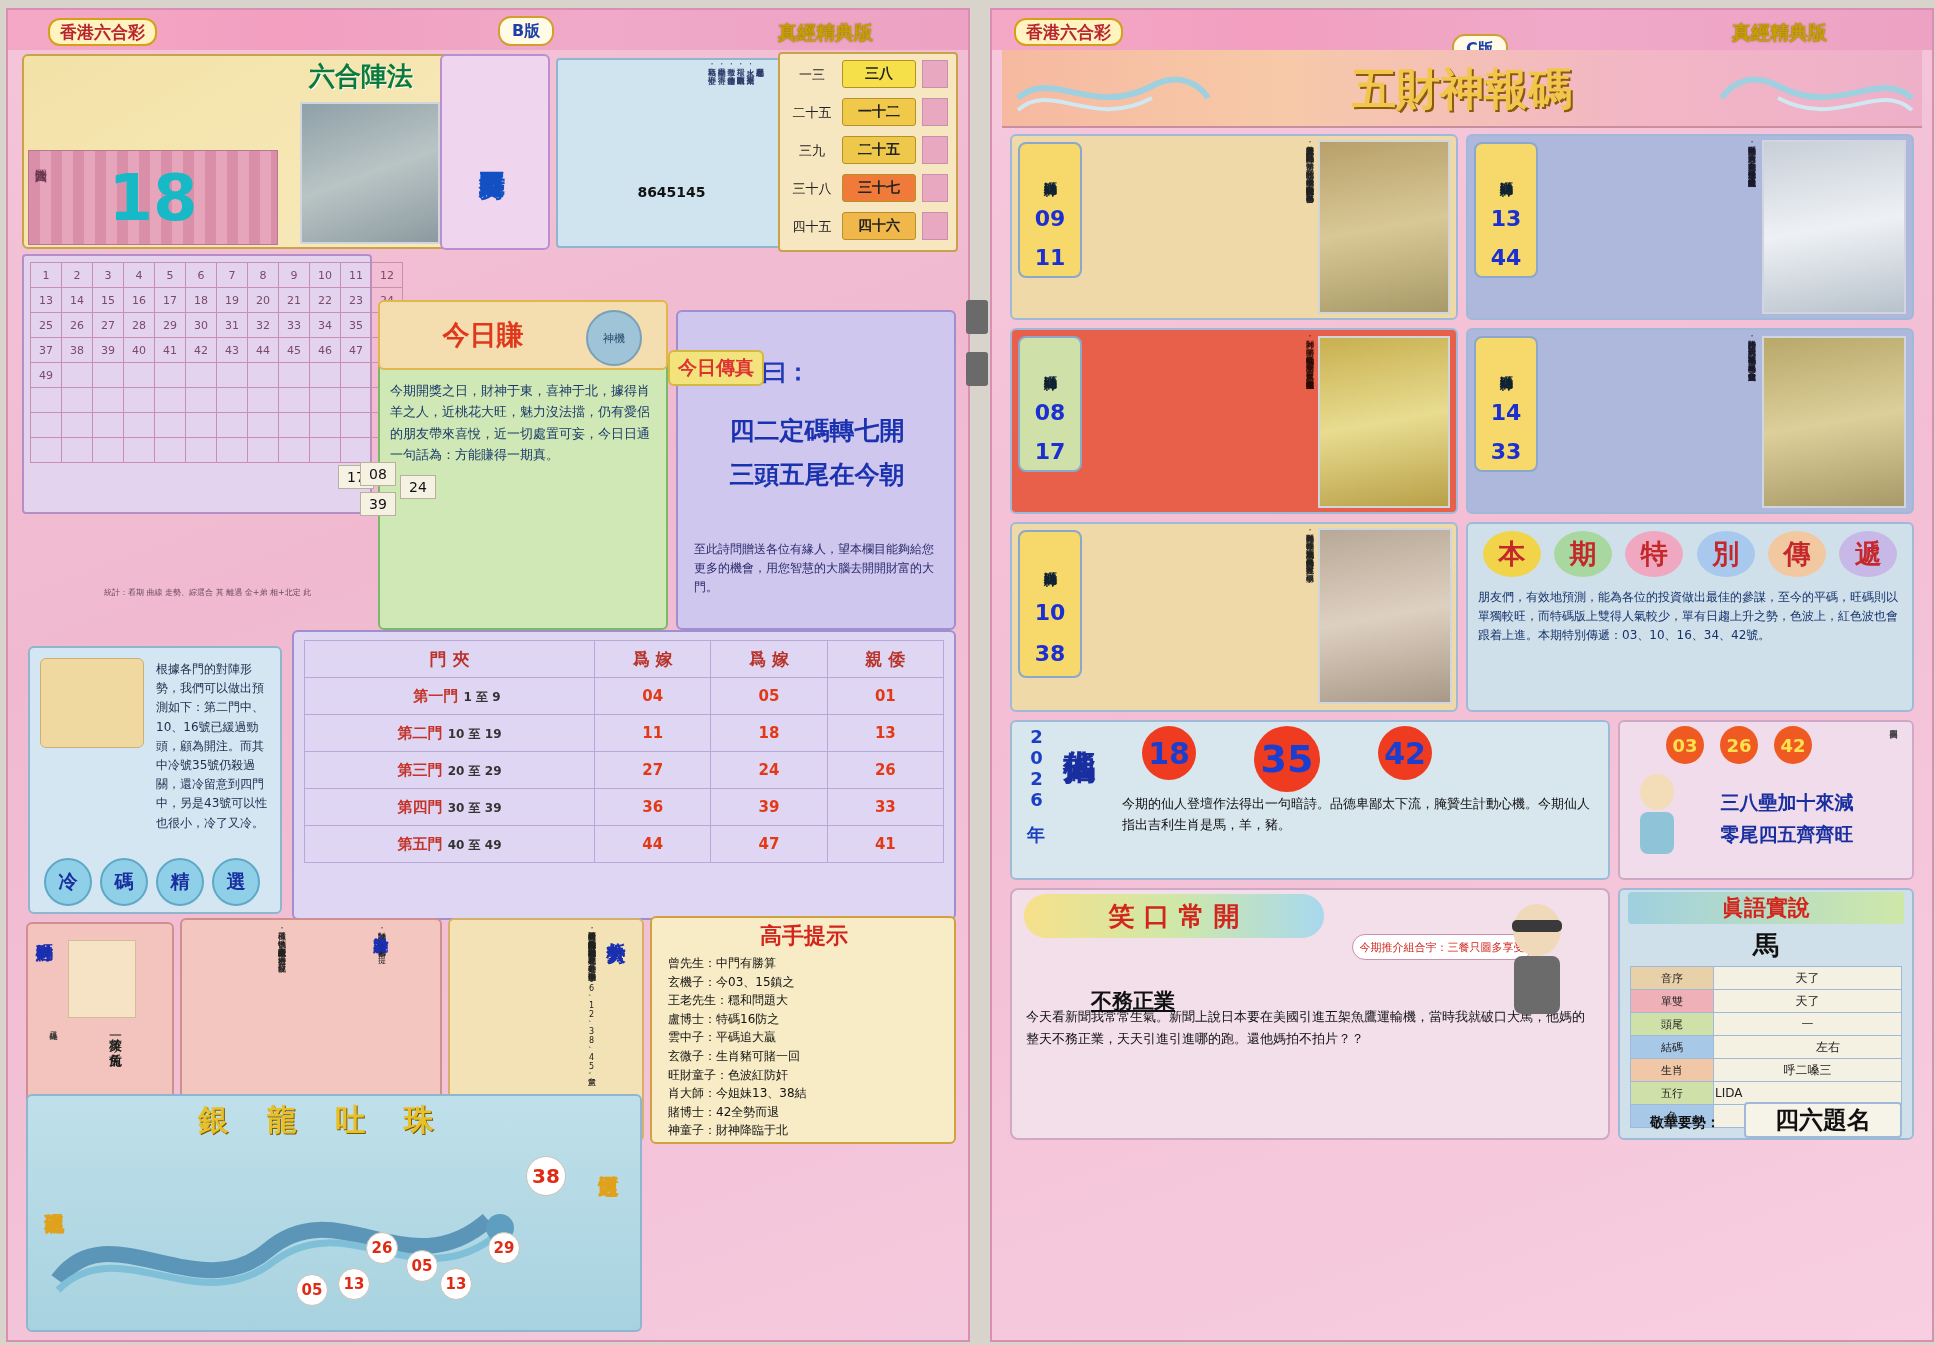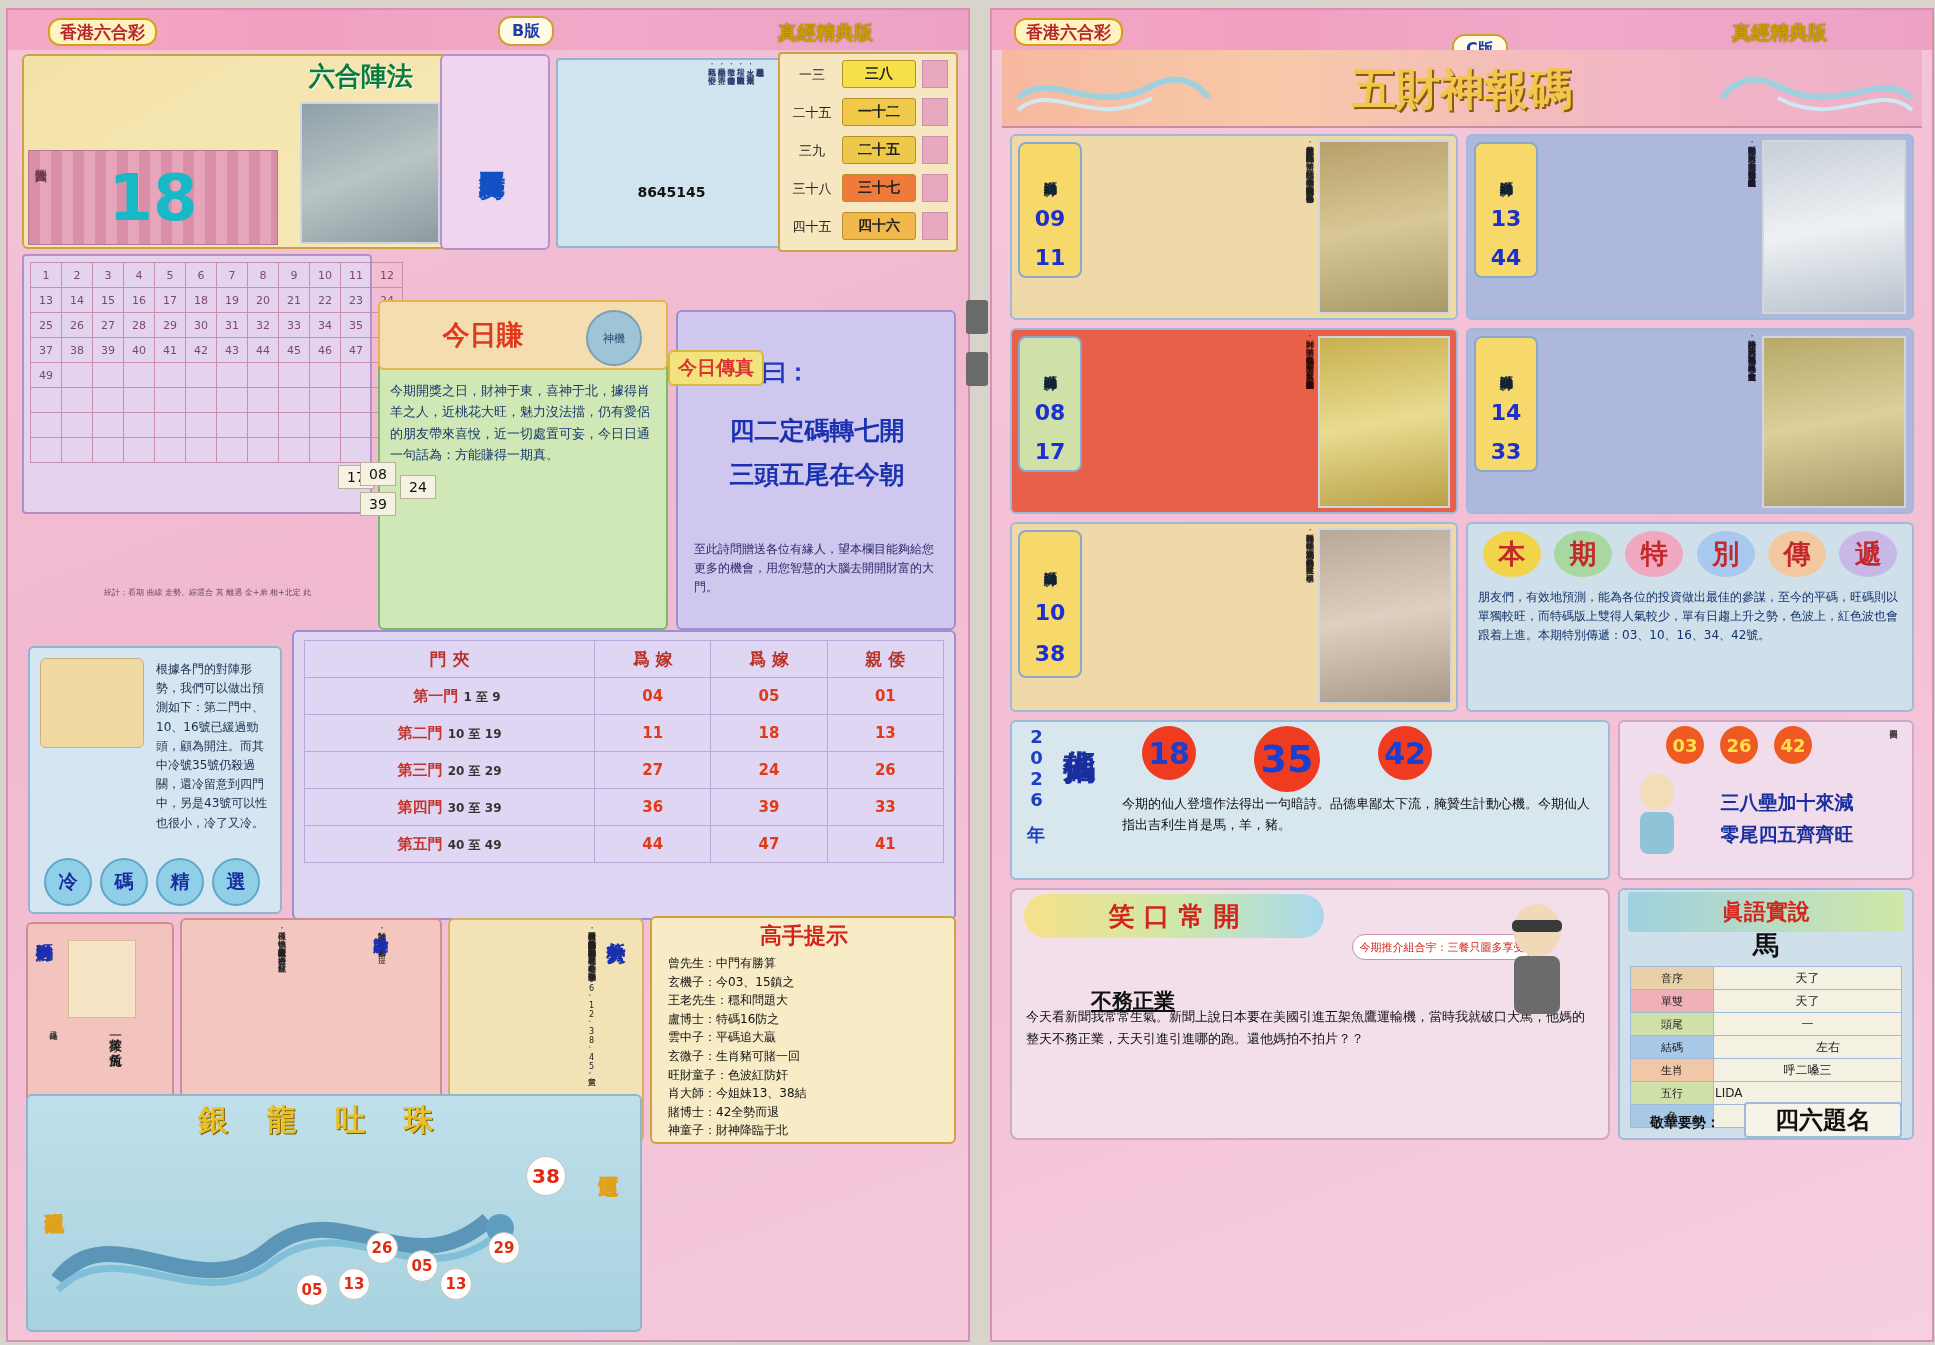--- a/index.html
+++ b/index.html
@@ -438,21 +438,21 @@
     <div class="box ctr" style="left:690px;top:780px;width:210px;height:26px;font-size:19px;font-weight:bold;color:#1a2f9f;">三八壘加十來減</div>
     <div class="box ctr" style="left:690px;top:812px;width:210px;height:26px;font-size:19px;font-weight:bold;color:#1a2f9f;">零尾四五齊齊旺</div>
     <div class="box" style="left:638px;top:760px;width:54px;height:90px;">
       <svg width="54" height="90">
           <ellipse cx="27" cy="22" rx="17" ry="18" fill="#f3ddb8"></ellipse>
           <rect x="10" y="42" width="34" height="42" rx="8" fill="#8fc4d8"></rect>
         </svg>
     </div>
 
     <div class="box" style="left:626px;top:878px;width:296px;height:252px;border:2px solid #9fb9d8;background:#cfe0ea;border-radius:6px;"></div>
-    <div class="box ctr" style="left:636px;top:882px;width:276px;height:40px;background:linear-gradient(90deg,#9fd0e0,#cfe8a8);font-size:22px;font-weight:bold;color:#d2261c;border-radius:4px;">眞語實說</div>
+    <div class="box ctr" style="left:636px;top:882px;width:276px;height:32px;background:linear-gradient(90deg,#9fd0e0,#cfe8a8);font-size:22px;font-weight:bold;color:#d2261c;border-radius:4px;">眞語實說</div>
     <div class="box ctr" style="left:636px;top:918px;width:276px;height:34px;font-size:26px;font-weight:bold;color:#111;">馬</div>
     <table style="position:absolute;left:638px;top:956px;width:272px;">
       <tbody id="truthBody">
           <tr>
             <td style="width: 80px; height: 20px; background: rgb(232, 208, 168); border: 1px solid rgb(159, 185, 216); font-size: 11px; text-align: center; color: rgb(34, 34, 34);">音序</td>
             <td style="height: 20px; background: rgb(244, 240, 226); border: 1px solid rgb(159, 185, 216); font-size: 12px; text-align: center; color: rgb(34, 34, 34);">天了</td>
           </tr>
           <tr>
             <td style="width: 80px; height: 20px; background: rgb(239, 176, 184); border: 1px solid rgb(159, 185, 216); font-size: 11px; text-align: center; color: rgb(34, 34, 34);">單雙</td>
             <td style="height: 20px; background: rgb(244, 240, 226); border: 1px solid rgb(159, 185, 216); font-size: 12px; text-align: center; color: rgb(34, 34, 34);">天了</td>

